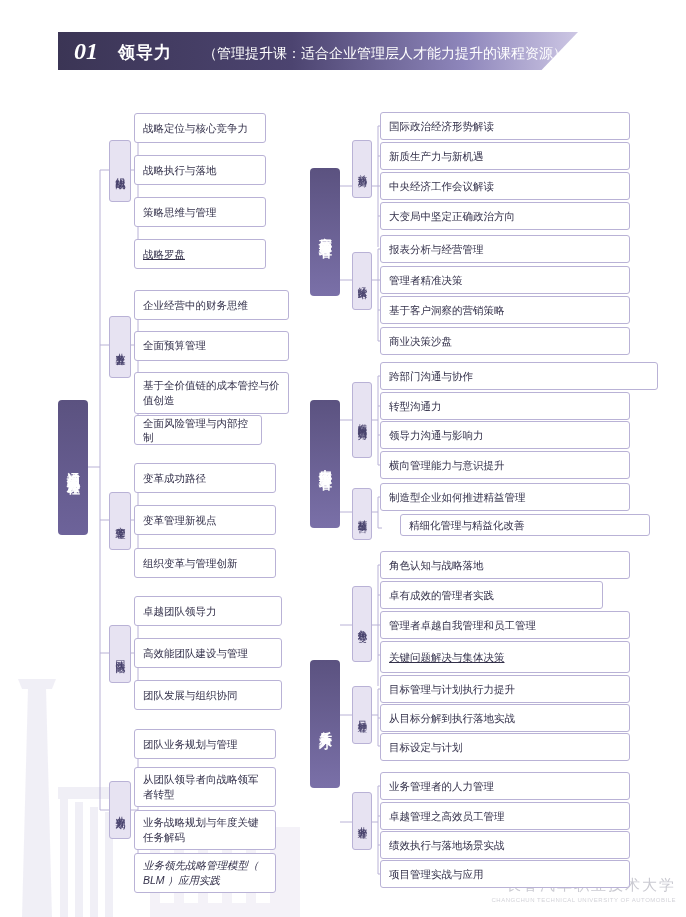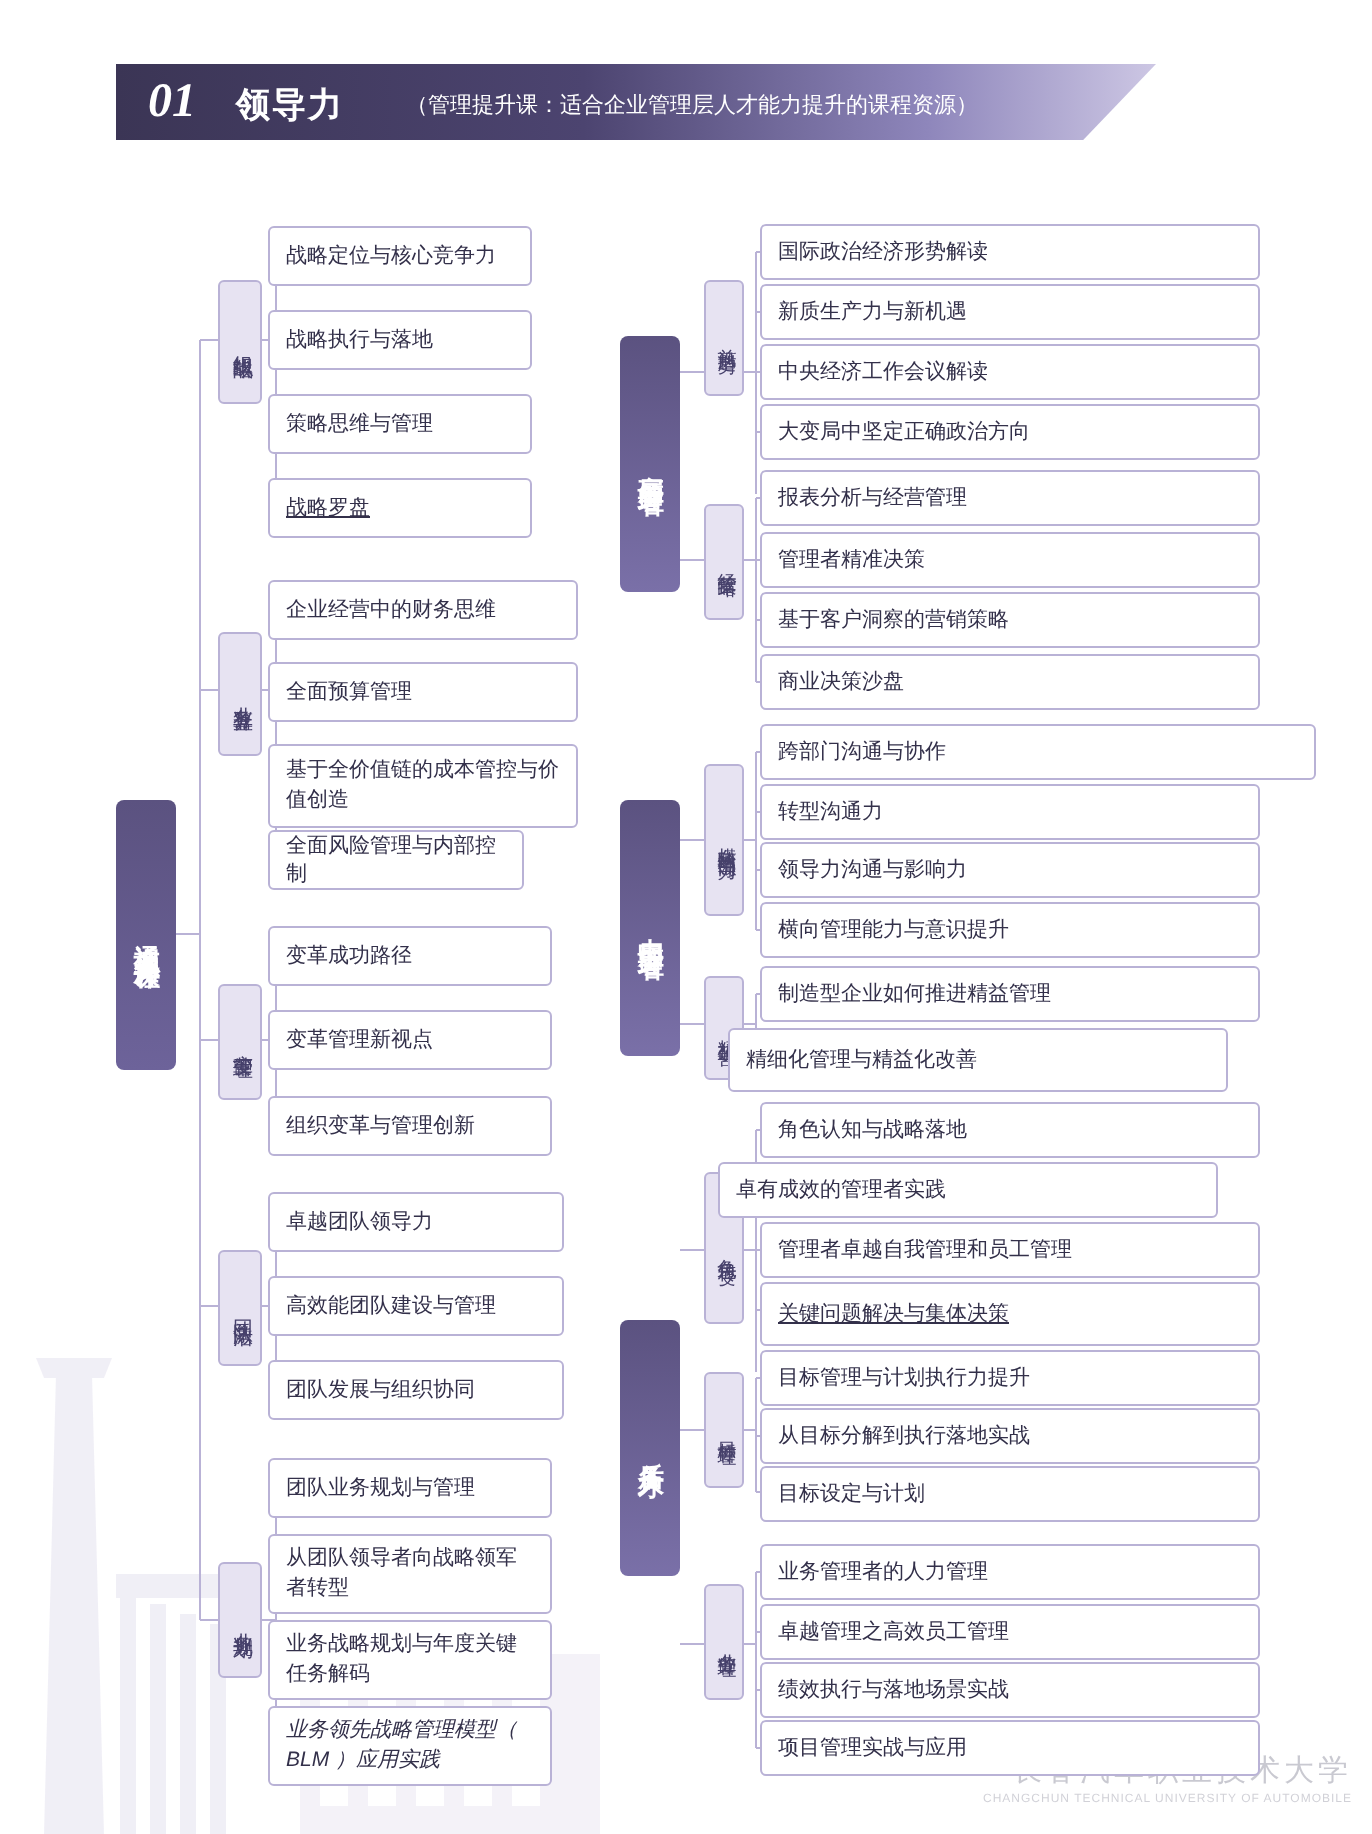--- a/index.html
+++ b/index.html
@@ -38,21 +38,21 @@
     position:absolute; left:16px; top:6px;
     font-size:24px; font-weight:bold; color:#ffffff; font-style:italic;
     font-family:"Liberation Serif", serif;
   }
   .header-title {
     position:absolute; left:60px; top:9px;
     font-size:17px; font-weight:bold; color:#ffffff; letter-spacing:1px;
   }
   .header-sub {
     position:absolute; left:145px; top:13px;
-    font-size:11px; color:#ffffff;
+    font-size:14px; color:#ffffff;
   }
 
   
   .box {
     position:absolute;
     border:1px solid #b9b2d6;
     background:#ffffff;
     border-radius:3px;
     font-size:10.5px;
     color:#33304a;
@@ -257,21 +257,21 @@
 <div class="root">通识领导力课程</div>
 
 <div class="vlabel" style="left:109px; top:140px; height:62px;">组织战略</div>
 <div class="box" style="left:134px; top:113px; width:132px; height:30px;">战略定位与核心竞争力</div>
 <div class="box" style="left:134px; top:155px; width:132px; height:30px;">战略执行与落地</div>
 <div class="box" style="left:134px; top:197px; width:132px; height:30px;">策略思维与管理</div>
 <div class="box" style="left:134px; top:239px; width:132px; height:30px;text-decoration:underline;">战略罗盘</div>
 
 <div class="vlabel" style="left:109px; top:316px; height:62px;">业务算盈</div>
 <div class="box" style="left:134px; top:290px; width:155px; height:30px;">企业经营中的财务思维</div>
-<div class="box" style="left:134px; top:331px; width:155px; height:30px;">全面预算管理</div>
+<div class="box" style="left:134px; top:331px; width:155px; height:30px;font-family:Liberation Serif, serif;">全面预算管理</div>
 <div class="box two-line" style="left:134px; top:372px; width:155px; height:42px;">基于全价值链的成本管控与价值创造</div>
 <div class="box" style="left:134px; top:415px; width:128px; height:30px;">全面风险管理与内部控制</div>
 
 <div class="vlabel" style="left:109px; top:492px; height:58px;">变革管理</div>
 <div class="box" style="left:134px; top:463px; width:142px; height:30px;">变革成功路径</div>
 <div class="box" style="left:134px; top:505px; width:142px; height:30px;">变革管理新视点</div>
 <div class="box" style="left:134px; top:548px; width:142px; height:30px;">组织变革与管理创新</div>
 
 <div class="vlabel" style="left:109px; top:625px; height:58px;">团队激活</div>
 <div class="box" style="left:134px; top:596px; width:148px; height:30px;">卓越团队领导力</div>
@@ -301,29 +301,29 @@
 <div class="alabel" style="left:310px; top:400px; height:128px;">中层管理者</div>
 <div class="slabel" style="left:352px; top:382px; height:76px;">横向跨部门领导力</div>
 <div class="slabel" style="left:352px; top:488px; height:52px;">精益改善</div>
 
 <div class="box" style="left:380px; top:362px; width:278px; height:28px;">跨部门沟通与协作</div>
 <div class="box" style="left:380px; top:392px; width:250px; height:28px;">转型沟通力</div>
 <div class="box" style="left:380px; top:421px; width:250px; height:28px;">领导力沟通与影响力</div>
 <div class="box" style="left:380px; top:451px; width:250px; height:28px;">横向管理能力与意识提升</div>
 
 <div class="box" style="left:380px; top:483px; width:250px; height:28px;">制造型企业如何推进精益管理</div>
-<div class="box" style="left:364px; top:514px; width:250px; height:32px;">精细化管理与精益化改善</div>
+<div class="box" style="left:400px; top:514px; width:250px; height:22px;">精细化管理与精益化改善</div>
 
 <div class="alabel" style="left:310px; top:660px; height:128px;">后备人才</div>
 <div class="slabel" style="left:352px; top:586px; height:76px;">角色转变</div>
 <div class="slabel" style="left:352px; top:686px; height:58px;">目标管理</div>
 <div class="slabel" style="left:352px; top:792px; height:58px;">业务管理</div>
 
 <div class="box" style="left:380px; top:551px; width:250px; height:28px;">角色认知与战略落地</div>
-<div class="box" style="left:359px; top:581px; width:250px; height:28px;">卓有成效的管理者实践</div>
+<div class="box" style="left:380px; top:581px; width:223px; height:28px;">卓有成效的管理者实践</div>
 <div class="box" style="left:380px; top:611px; width:250px; height:28px;">管理者卓越自我管理和员工管理</div>
 <div class="box" style="left:380px; top:641px; width:250px; height:32px;text-decoration:underline;">关键问题解决与集体决策</div>
 
 <div class="box" style="left:380px; top:675px; width:250px; height:28px;">目标管理与计划执行力提升</div>
 <div class="box" style="left:380px; top:704px; width:250px; height:28px;">从目标分解到执行落地实战</div>
 <div class="box" style="left:380px; top:733px; width:250px; height:28px;">目标设定与计划</div>
 
 <div class="box" style="left:380px; top:772px; width:250px; height:28px;">业务管理者的人力管理</div>
 <div class="box" style="left:380px; top:802px; width:250px; height:28px;">卓越管理之高效员工管理</div>
 <div class="box" style="left:380px; top:831px; width:250px; height:28px;">绩效执行与落地场景实战</div>

